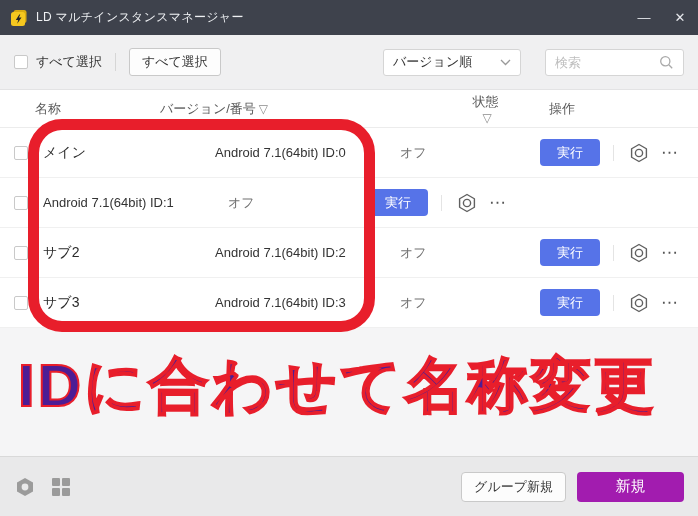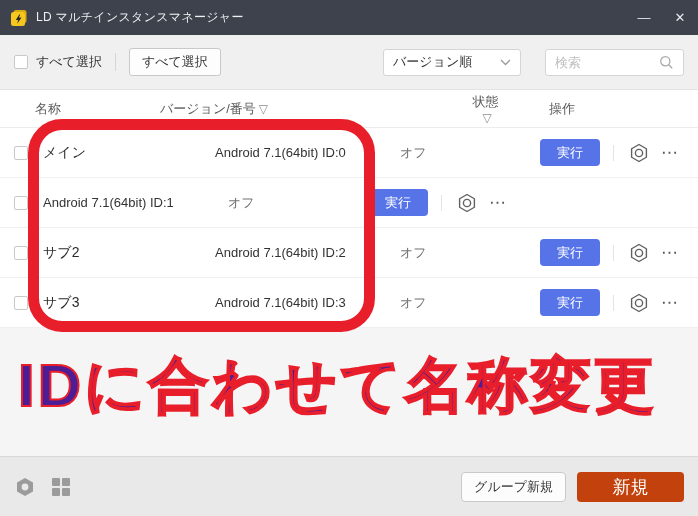--- a/index.html
+++ b/index.html
@@ -58,22 +58,22 @@
 
   .empty-area { height:128px; background:#f5f5f6; }
 
   
   .footer { height:60px; background:#e9e9ea; border-top:1px solid #d9d9d9; display:flex; align-items:center;
             padding:0 14px; }
   .footer-icons { display:flex; align-items:center; gap:15px; }
   .footer-right { margin-left:auto; display:flex; align-items:center; gap:11px; }
   .group-btn { height:30px; padding:0 12px; background:#fcfcfc; border:1px solid #c9c9c9; border-radius:4px;
                font-size:13px; color:#333; font-family:inherit; }
-  .new-btn { width:107px; height:30px; background:#c2410c; border:none; border-radius:4px; color:#fff;
-             font-size:18px; font-family:inherit; }
+  .new-btn { width:107px; height:30px; background:#a21caf; border:none; border-radius:4px; color:#fff;
+             font-size:15px; font-family:inherit; }
 
   
   .annot-rect { position:absolute; left:28px; top:119px; width:347px; height:213px;
                 border:11px solid #e81e2b; border-radius:34px; z-index:5; pointer-events:none; }
   .annot-text { position:absolute; left:18px; top:329px; z-index:5; color:#4c1d95; font-size:60px;
                 font-weight:bold; letter-spacing:3px; white-space:nowrap; line-height:1.1;
                 -webkit-text-stroke:2px #e81e2b; pointer-events:none;margin-top:24px; }
 </style>
 </head>
 <body>

